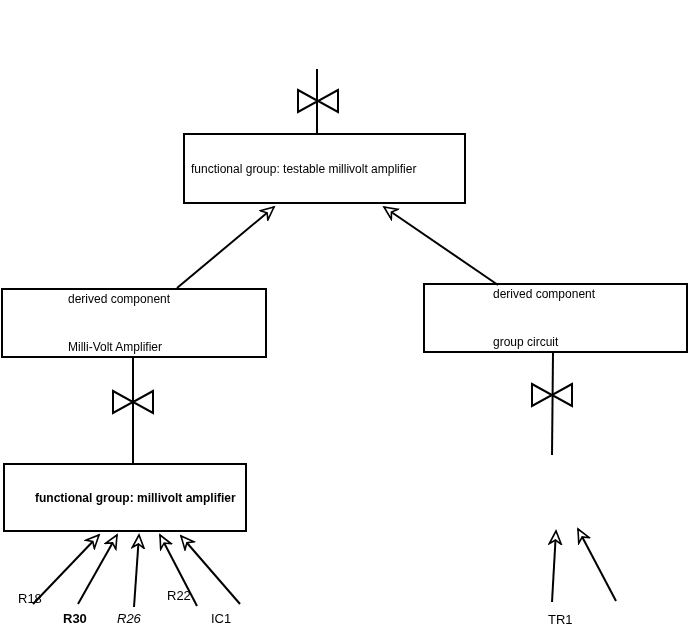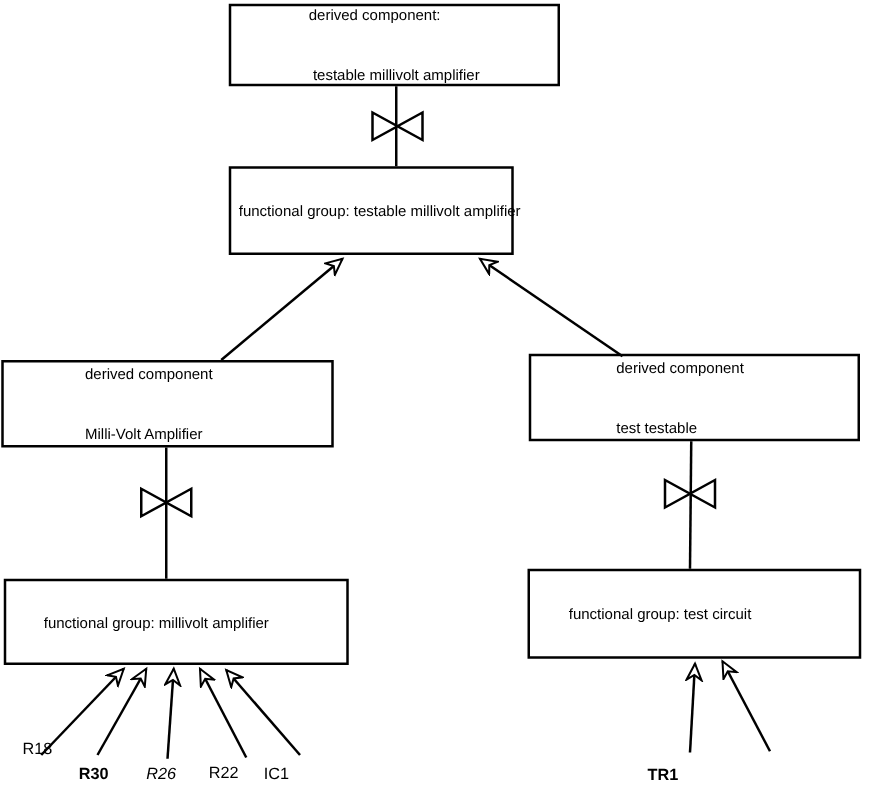--- a/index.html
+++ b/index.html
@@ -37,88 +37,77 @@
     font-size: 12px;
     line-height: 16px;
     color: #000000;
     white-space: pre;
   }
   .node-text span {
     display: block;
   }
   .node-top        { left: 183px; top: 3px;   width: 265px; height: 66px; }
   .node-top .node-text        { padding-left: 62px; }
-  .node-fg-testable{ left: 183px; top: 133px; width: 228px; height: 71px; }
+  .node-fg-testable{ left: 183px; top: 133px; width: 283px; height: 71px; }
   .node-fg-testable .node-text{ padding-left: 6px; }
   .node-derived-mva{ left: 1px;   top: 288px; width: 266px; height: 70px; }
   .node-derived-mva .node-text{ padding-left: 65px; }
   .node-derived-tc { left: 423px; top: 283px; width: 265px; height: 70px; }
   .node-derived-tc .node-text { padding-left: 68px; }
-  .node-fg-mva     { left: 3px;   top: 463px; width: 276px; height: 69px; }
+  .node-fg-mva     { left: 3px;   top: 463px; width: 244px; height: 69px; font-weight: bold; }
   .node-fg-mva .node-text     { padding-left: 30px; }
   .node-fg-tc      { left: 422px; top: 455px; width: 267px; height: 72px; }
   .node-fg-tc .node-text      { padding-left: 31px; }
   .comp-label {
     position: absolute;
     font-size: 13px;
     color: #000000;
     z-index: 1;
     white-space: pre;
   }
 </style>
 </head>
 <body>
 
 <div class="canvas">
 
-  <div class="node node-top">
-    <div class="node-text">
-      <span>derived component:</span>
-      <span> testable millivolt amplifier</span>
-    </div>
-  </div>
 
   <div class="node node-fg-testable">
     <div class="node-text">
       <span>functional group: testable millivolt amplifier</span>
     </div>
   </div>
 
   <div class="node node-derived-mva">
     <div class="node-text">
       <span>derived component</span>
       <span>Milli-Volt Amplifier</span>
     </div>
   </div>
 
   <div class="node node-derived-tc">
     <div class="node-text">
       <span>derived component</span>
-      <span>test testable</span>
+      <span>group circuit</span>
     </div>
   </div>
 
   <div class="node node-fg-mva">
     <div class="node-text">
       <span>functional group: millivolt amplifier</span>
     </div>
   </div>
 
-  <div class="node node-fg-tc">
-    <div class="node-text">
-      <span>functional group: test circuit</span>
-    </div>
-  </div>
 
   <div class="comp-label" style="left:18px;  top:591px;">R18</div>
   <div class="comp-label" style="left:63px;  top:611px;font-weight:bold;">R30</div>
   <div class="comp-label" style="left:117px; top:611px;font-style:italic;">R26</div>
-  <div class="comp-label" style="left:167px; top:610px;">R22</div>
+  <div class="comp-label" style="left:167px; top:588px;">R22</div>
   <div class="comp-label" style="left:211px; top:611px;text-align:right;">IC1</div>
-  <div class="comp-label" style="left:518px; top:612px;font-weight:bold;">TR1</div>
+  <div class="comp-label" style="left:548px; top:612px;">TR1</div>
   <div class="comp-label" style="left:607px; top:612px;margin-top:36px;">R36</div>
 
   <svg class="connector-layer" width="698" height="631" viewBox="0 0 698 631" xmlns="http://www.w3.org/2000/svg">
     <defs>
       <marker id="arrowOpen" markerUnits="userSpaceOnUse" markerWidth="18" markerHeight="16" refX="14" refY="7" orient="auto">
         <path d="M1,1 L14,7 L1,13 L5,7 Z" fill="#ffffff" stroke="#000000" stroke-width="1.6"></path>
       </marker>
     </defs>
 
     <line x1="317" y1="69" x2="317" y2="133" stroke="#000000" stroke-width="2"></line>

